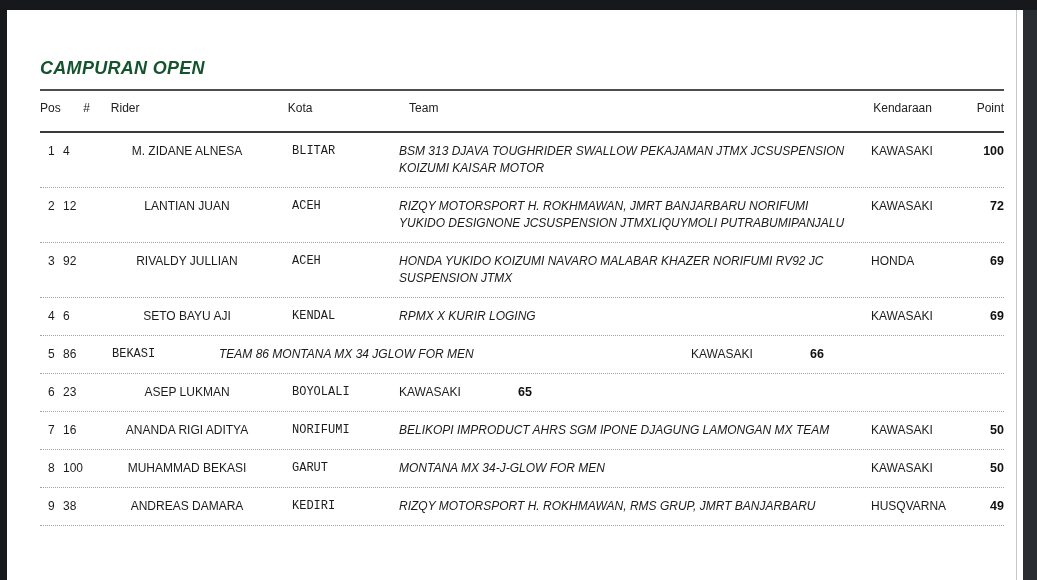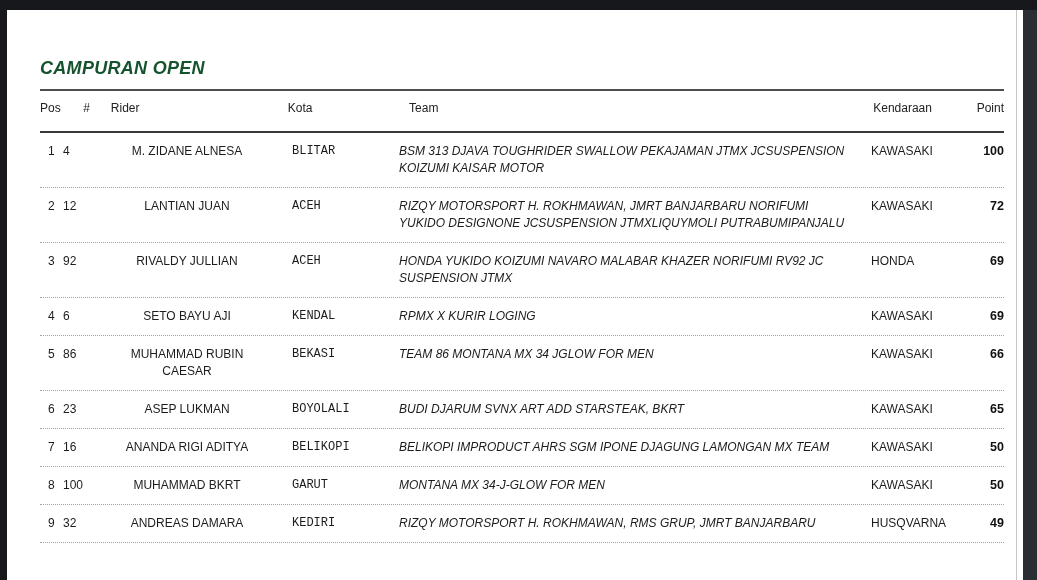--- a/index.html
+++ b/index.html
@@ -134,56 +134,54 @@
     <span class="cell c-num">6</span>
     <span class="cell c-rider">SETO BAYU AJI</span>
     <span class="cell c-kota">KENDAL</span>
     <span class="cell c-team">RPMX X KURIR LOGING</span>
     <span class="cell c-kend">KAWASAKI</span>
     <span class="cell c-point">69</span>
   </div>
       <div class="row">
     <span class="cell c-pos">5</span>
     <span class="cell c-num">86</span>
-    <span class="cell c-rider">MUHAMMAD RUBIN CAESAR</span>
     <span class="cell c-kota">BEKASI</span>
     <span class="cell c-team">TEAM 86 MONTANA MX 34 JGLOW FOR MEN</span>
     <span class="cell c-kend">KAWASAKI</span>
     <span class="cell c-point">66</span>
   </div>
       <div class="row">
     <span class="cell c-pos">6</span>
     <span class="cell c-num">23</span>
     <span class="cell c-rider">ASEP LUKMAN</span>
     <span class="cell c-kota">BOYOLALI</span>
-    <span class="cell c-team">BUDI DJARUM SVNX ART ADD STARSTEAK, BKRT</span>
     <span class="cell c-kend">KAWASAKI</span>
     <span class="cell c-point">65</span>
   </div>
       <div class="row">
     <span class="cell c-pos">7</span>
     <span class="cell c-num">16</span>
     <span class="cell c-rider">ANANDA RIGI ADITYA</span>
-    <span class="cell c-kota">BELIKOPI</span>
+    <span class="cell c-kota">NORIFUMI</span>
     <span class="cell c-team">BELIKOPI IMPRODUCT AHRS SGM IPONE DJAGUNG LAMONGAN MX TEAM</span>
     <span class="cell c-kend">KAWASAKI</span>
     <span class="cell c-point">50</span>
   </div>
       <div class="row">
     <span class="cell c-pos">8</span>
     <span class="cell c-num">100</span>
-    <span class="cell c-rider">MUHAMMAD BKRT</span>
+    <span class="cell c-rider">MUHAMMAD BEKASI</span>
     <span class="cell c-kota">GARUT</span>
     <span class="cell c-team">MONTANA MX 34-J-GLOW FOR MEN</span>
     <span class="cell c-kend">KAWASAKI</span>
     <span class="cell c-point">50</span>
   </div>
       <div class="row">
     <span class="cell c-pos">9</span>
-    <span class="cell c-num">32</span>
+    <span class="cell c-num">38</span>
     <span class="cell c-rider">ANDREAS DAMARA</span>
     <span class="cell c-kota">KEDIRI</span>
     <span class="cell c-team">RIZQY MOTORSPORT H. ROKHMAWAN, RMS GRUP, JMRT BANJARBARU</span>
     <span class="cell c-kend">HUSQVARNA</span>
     <span class="cell c-point">49</span>
   </div>
     </div>
 </div>
 
 </body></html>

